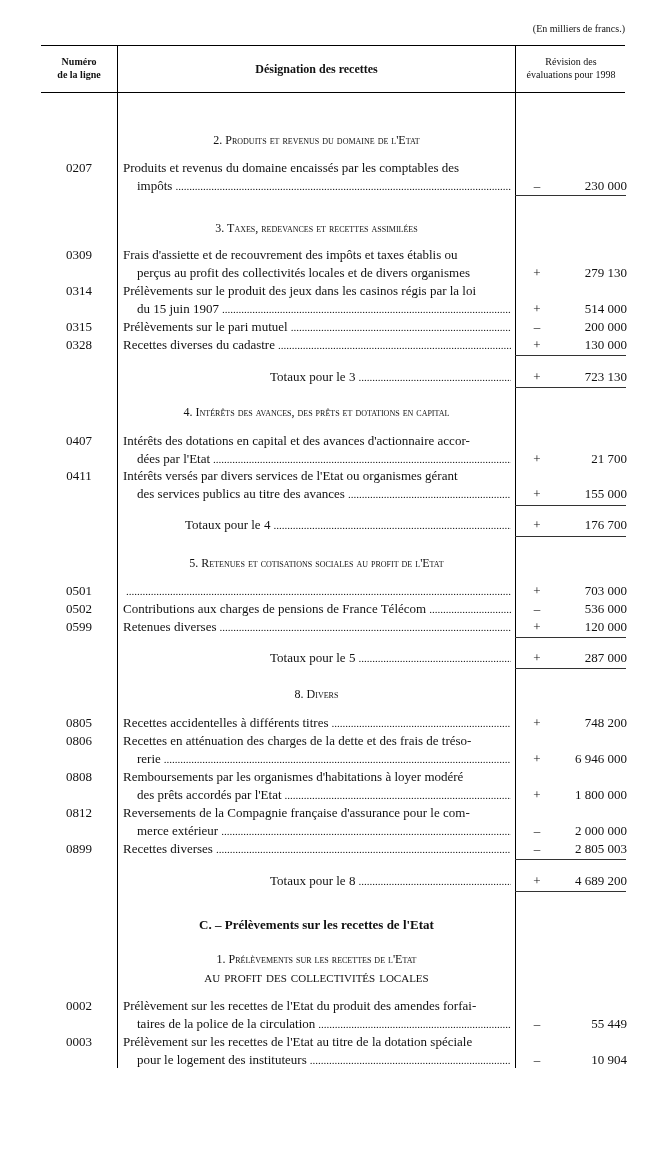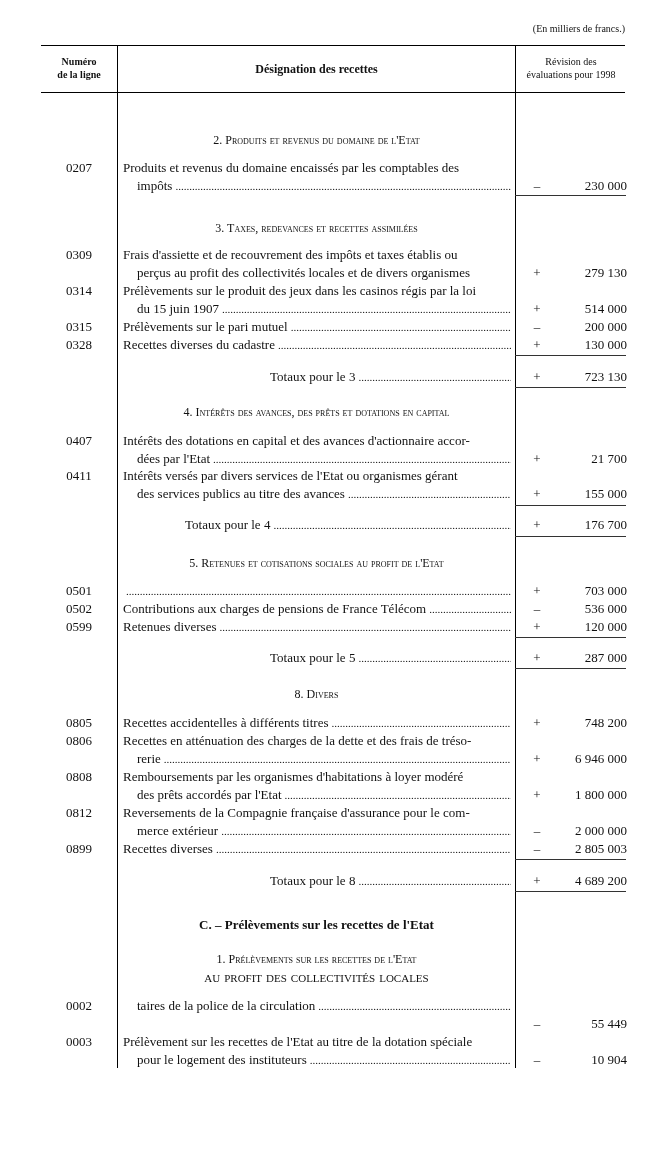--- a/index.html
+++ b/index.html
@@ -286,20 +286,23 @@
 <div class="rule" style="top:891px"></div>
 
 <div class="secbold" style="top:917px">C. – Prélèvements sur les recettes de l'Etat</div>
 <div class="sec" style="top:951px">
   <div>1. Prélèvements sur les recettes de l'Etat</div>
   <div style="font-size:16px">au profit des collectivités locales</div>
 </div>
 <div class="row" style="top:997px">
   <div class="num">0002</div>
   <div class="des">
+      <div class="l1">
+        <span>Prélèvement sur les recettes de l'Etat du produit des amendes forfai-</span>
+      </div>
     <div class="l2">
         <span>taires de la police de la circulation</span>
         <span class="fill"></span>
       </div>
     </div>
   <div class="sign" style="top:18px">–</div>
   <div class="val" style="top:18px">55 449</div>
 </div>
 <div class="row" style="top:1033px">
   <div class="num">0003</div>

